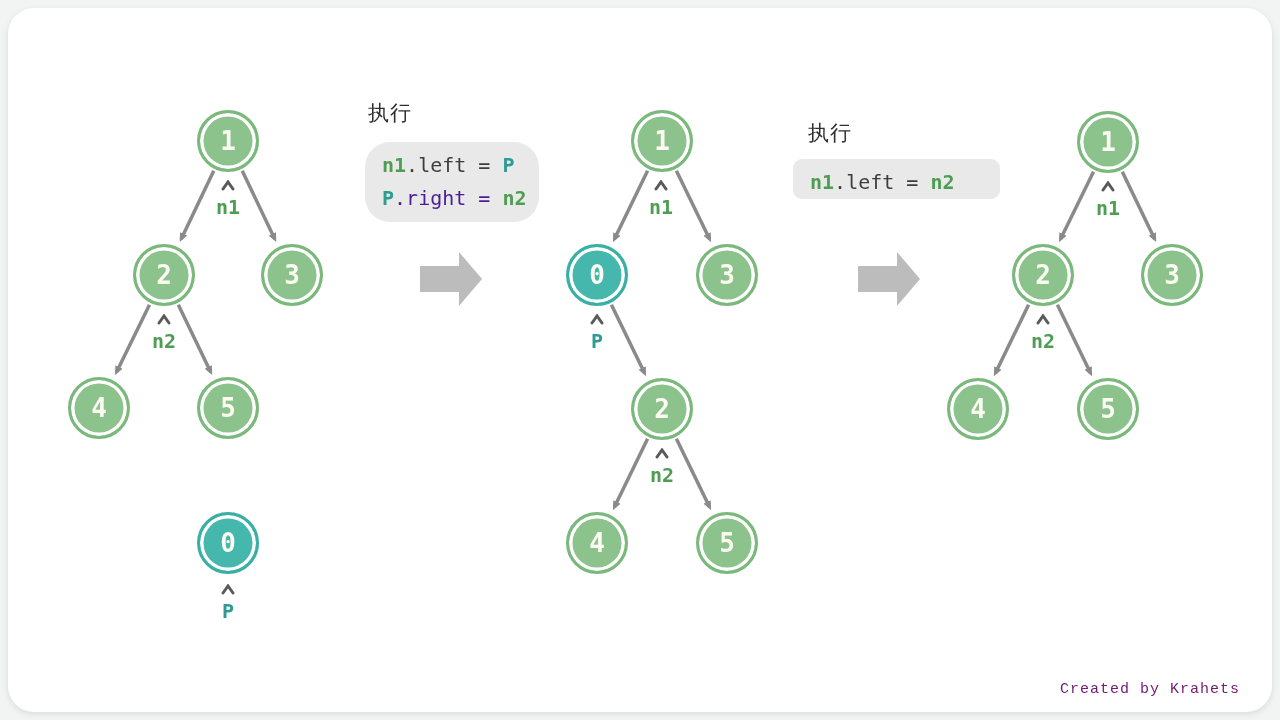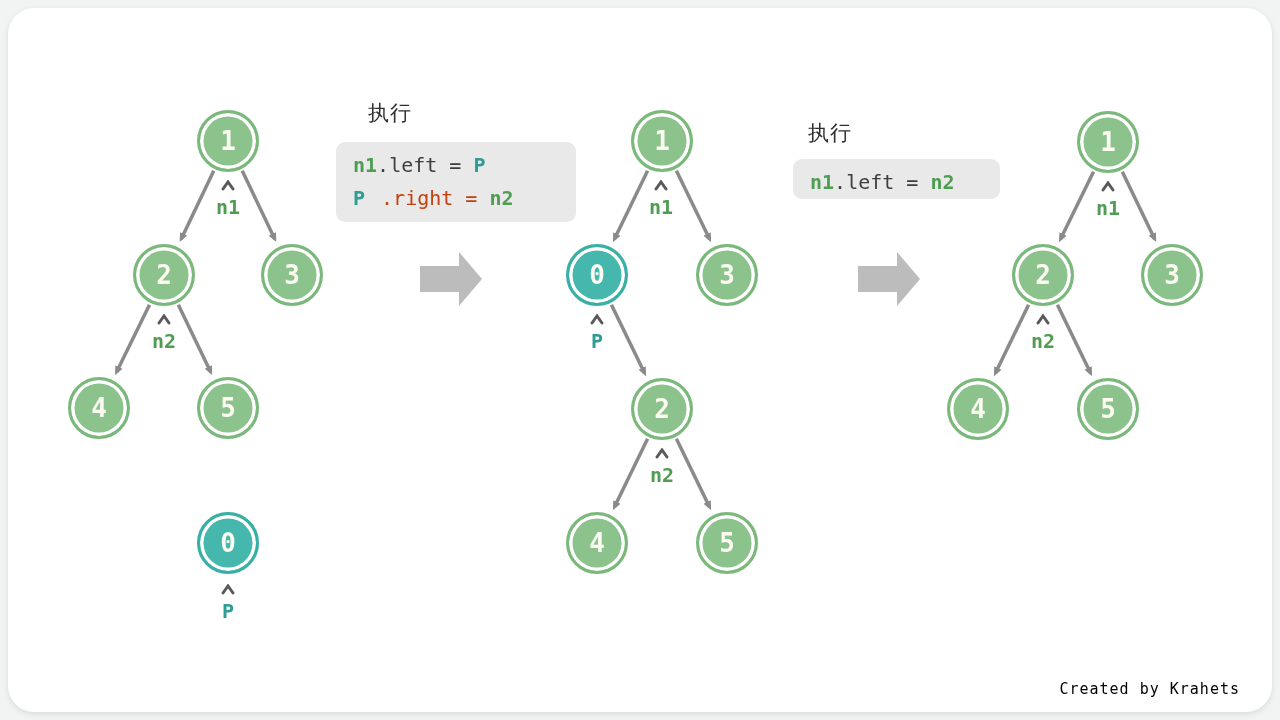--- a/index.html
+++ b/index.html
@@ -171,24 +171,24 @@
       </div>
       <div class="pointer" style="left: 1003px; top: 314px;">
         <svg width="18" height="11">
           <path d="M4 9 L9 2 L14 9" fill="none" stroke="#5A5A5A" stroke-width="3" stroke-linecap="round" stroke-linejoin="miter"></path>
         </svg>
         <span class="plabel" style="color: rgb(79, 157, 82);">n2</span>
       </div>
     </div>
   <div id="panels-layer">
       <div class="exec-title" style="left: 368px; top: 99px; color: rgb(46, 46, 46);">执行</div>
-      <div class="code-box" style="left: 336px; top: 142px; width: 240px; height: 80px; background: rgb(233, 233, 233);">
+      <div class="code-box" style="left: 365px; top: 142px; width: 174px; height: 80px; background: rgb(233, 233, 233); border-radius: 25px;">
         <div class="code-line"><span class="tok-green" style="color: rgb(79, 157, 82);">n1</span><span class="tok-plain" style="color: rgb(61, 61, 61);">.left = </span><span class="tok-teal" style="color: rgb(46, 156, 147);">P</span></div>
-        <div class="code-line"><span class="tok-teal" style="color: rgb(46, 156, 147);">P</span><span class="tok-plain" style="color: #c2410c; margin-left: 16px;">.right = </span><span class="tok-green" style="color: rgb(79, 157, 82);">n2</span></div>
+        <div class="code-line"><span class="tok-teal" style="color: rgb(46, 156, 147);">P</span><span class="tok-plain" style="color: #4c1d95;">.right = </span><span class="tok-green" style="color: rgb(79, 157, 82);">n2</span></div>
       </div>
       <div class="exec-title" style="left: 808px; top: 119px; color: rgb(46, 46, 46);">执行</div>
       <div class="code-box" style="left: 793px; top: 159px; width: 207px; height: 40px; background: rgb(233, 233, 233);">
         <div class="code-line"><span class="tok-green" style="color: rgb(79, 157, 82);">n1</span><span class="tok-plain" style="color: rgb(61, 61, 61);">.left = </span><span class="tok-green" style="color: rgb(79, 157, 82);">n2</span></div>
       </div>
     </div>
 
-  <div class="watermark" style="color: #000000;">Created by Krahets</div>
+  <div class="watermark" style="color: #701a75; font-family: Liberation Mono, monospace;">Created by Krahets</div>
 </div>
 
 </body></html>

